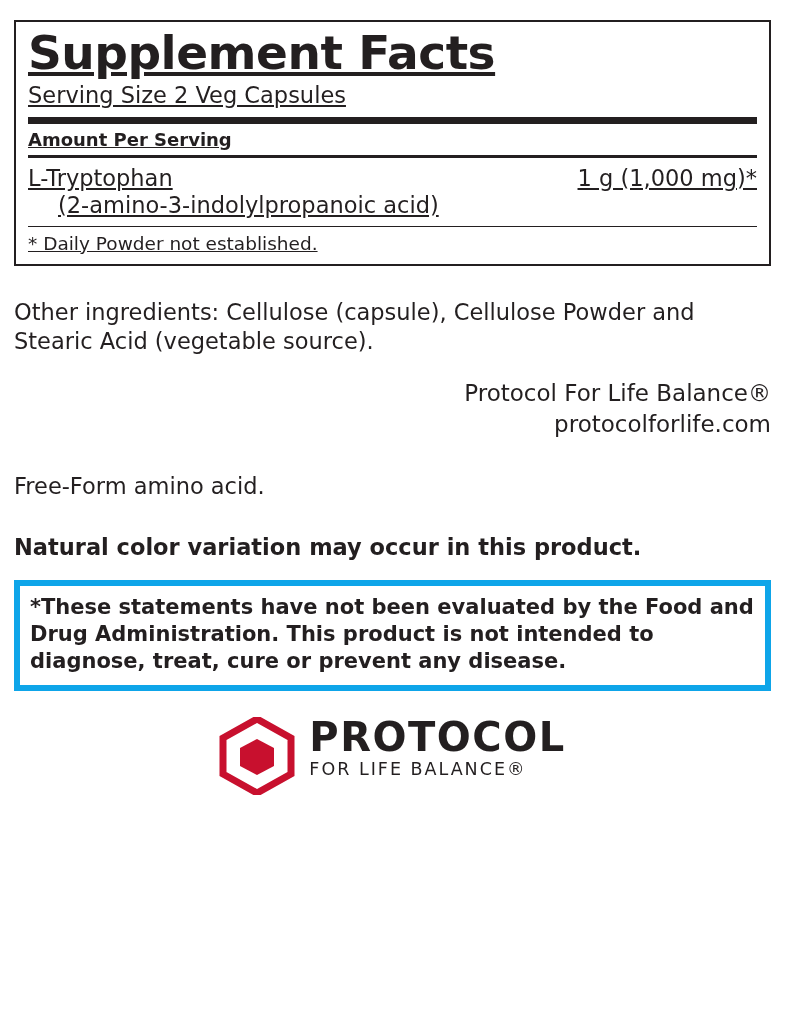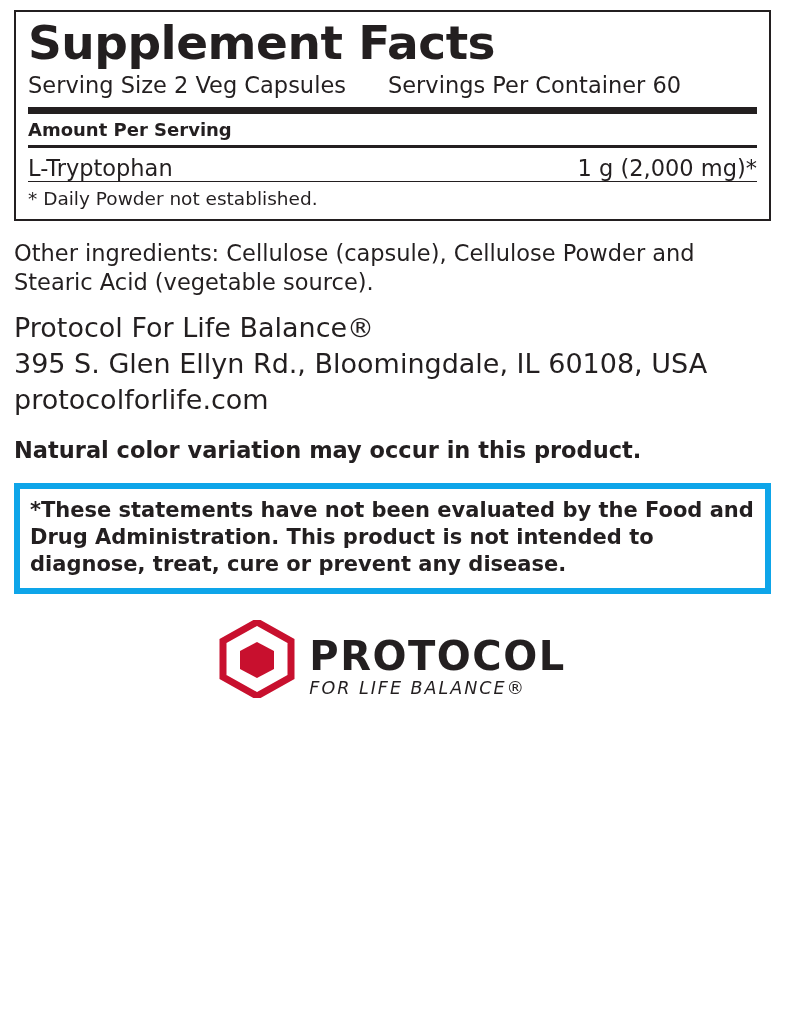--- a/index.html
+++ b/index.html
@@ -19,22 +19,23 @@
     width: 785px;
     height: 1024px;
     box-sizing: border-box;
     padding: 0 14px;
   }
 
   
   .sf-panel {
     border: 2px solid #231f20;
     box-sizing: border-box;
-    margin-top: 10px;
+    margin-top: 20px;
     padding: 4px 12px 8px 12px;
+    text-decoration: underline;
   }
   .sf-title {
     font-size: 47px;
     font-weight: bold;
     letter-spacing: -0.5px;
     line-height: 1.08;
     margin: 2px 0 2px 0;
   }
   .sf-serving-row {
     display: flex;
@@ -76,46 +77,46 @@
   }
   .sf-footnote {
     font-size: 18.5px;
     padding: 6px 0 2px 0;
   }
 
   
   .block {
     font-size: 22.5px;
     line-height: 1.30;
-    margin-top: 18px;
+    margin-top: 32px;
   }
   .bold { font-weight: bold; }
 
   .address-block {
-    font-size: 27px;
+    font-size: 23px;
     line-height: 1.33;
-    text-align: left;
-    margin-top: 13px;
+    text-align: right;
+    margin-top: 22px;
   }
 
   
   .disclaimer {
     border: 6px solid #0ea5e9;
     box-sizing: border-box;
     margin-top: 18px;
     padding: 8px 10px 10px 10px;
     font-size: 21px;
     font-weight: bold;
     line-height: 1.28;
   }
 
   
   .logo-wrap {
     display: flex;
-    align-items: flex-end;
+    align-items: flex-start;
     justify-content: center;
     gap: 14px;
     margin-top: 26px;
   }
   .logo-mark {
     width: 76px;
     height: 78px;
     flex: 0 0 auto;
   }
   .logo-text {
@@ -127,55 +128,54 @@
     letter-spacing: 1.5px;
     color: #231f20;
     display: block;
   }
   .logo-text .l2 {
     font-size: 17.5px;
     letter-spacing: 2.0px;
     color: #231f20;
     display: block;
     margin-top: 4px;
-    font-style: italic;
   }
 </style>
 </head>
 <body>
 
 <div class="page">
 
   <div class="sf-panel">
     <div class="sf-title">Supplement Facts</div>
     <div class="sf-serving-row">
       <span>Serving Size 2 Veg Capsules</span>
-      <span>Servings Per Container 60</span>
     </div>
     <div class="rule-thick"></div>
     <div class="sf-amount">Amount Per Serving</div>
     <div class="rule-med"></div>
 
     <div class="sf-item">
       <span class="sf-item-name">L-Tryptophan</span>
-      <span class="sf-item-amt">1 g (2,000 mg)*</span>
+      <span class="sf-item-amt">1 g (1,000 mg)*</span>
     </div>
+    <div class="sf-item-sub">(2-amino-3-indolylpropanoic acid)</div>
 
     <div class="rule-thin"></div>
     <div class="sf-footnote">* Daily Powder not established.</div>
   </div>
 
   <div class="block">Other ingredients: Cellulose (capsule), Cellulose Powder and Stearic Acid (vegetable source).</div>
 
   <div class="address-block">
     <div>Protocol For Life Balance®</div>
-    <div>395 S. Glen Ellyn Rd., Bloomingdale, IL 60108, USA</div>
     <div>protocolforlife.com</div>
   </div>
 
+  <div class="block">Free-Form amino acid.</div>
 
 
   <div class="block bold">Natural color variation may occur in this product.</div>
 
   <div class="disclaimer">
     <span>*These statements have not been evaluated by the Food and Drug Administration. This product is not intended to diagnose, treat, cure or prevent any disease.</span>
   </div>
 
   <div class="logo-wrap">
     <span class="logo-mark">

